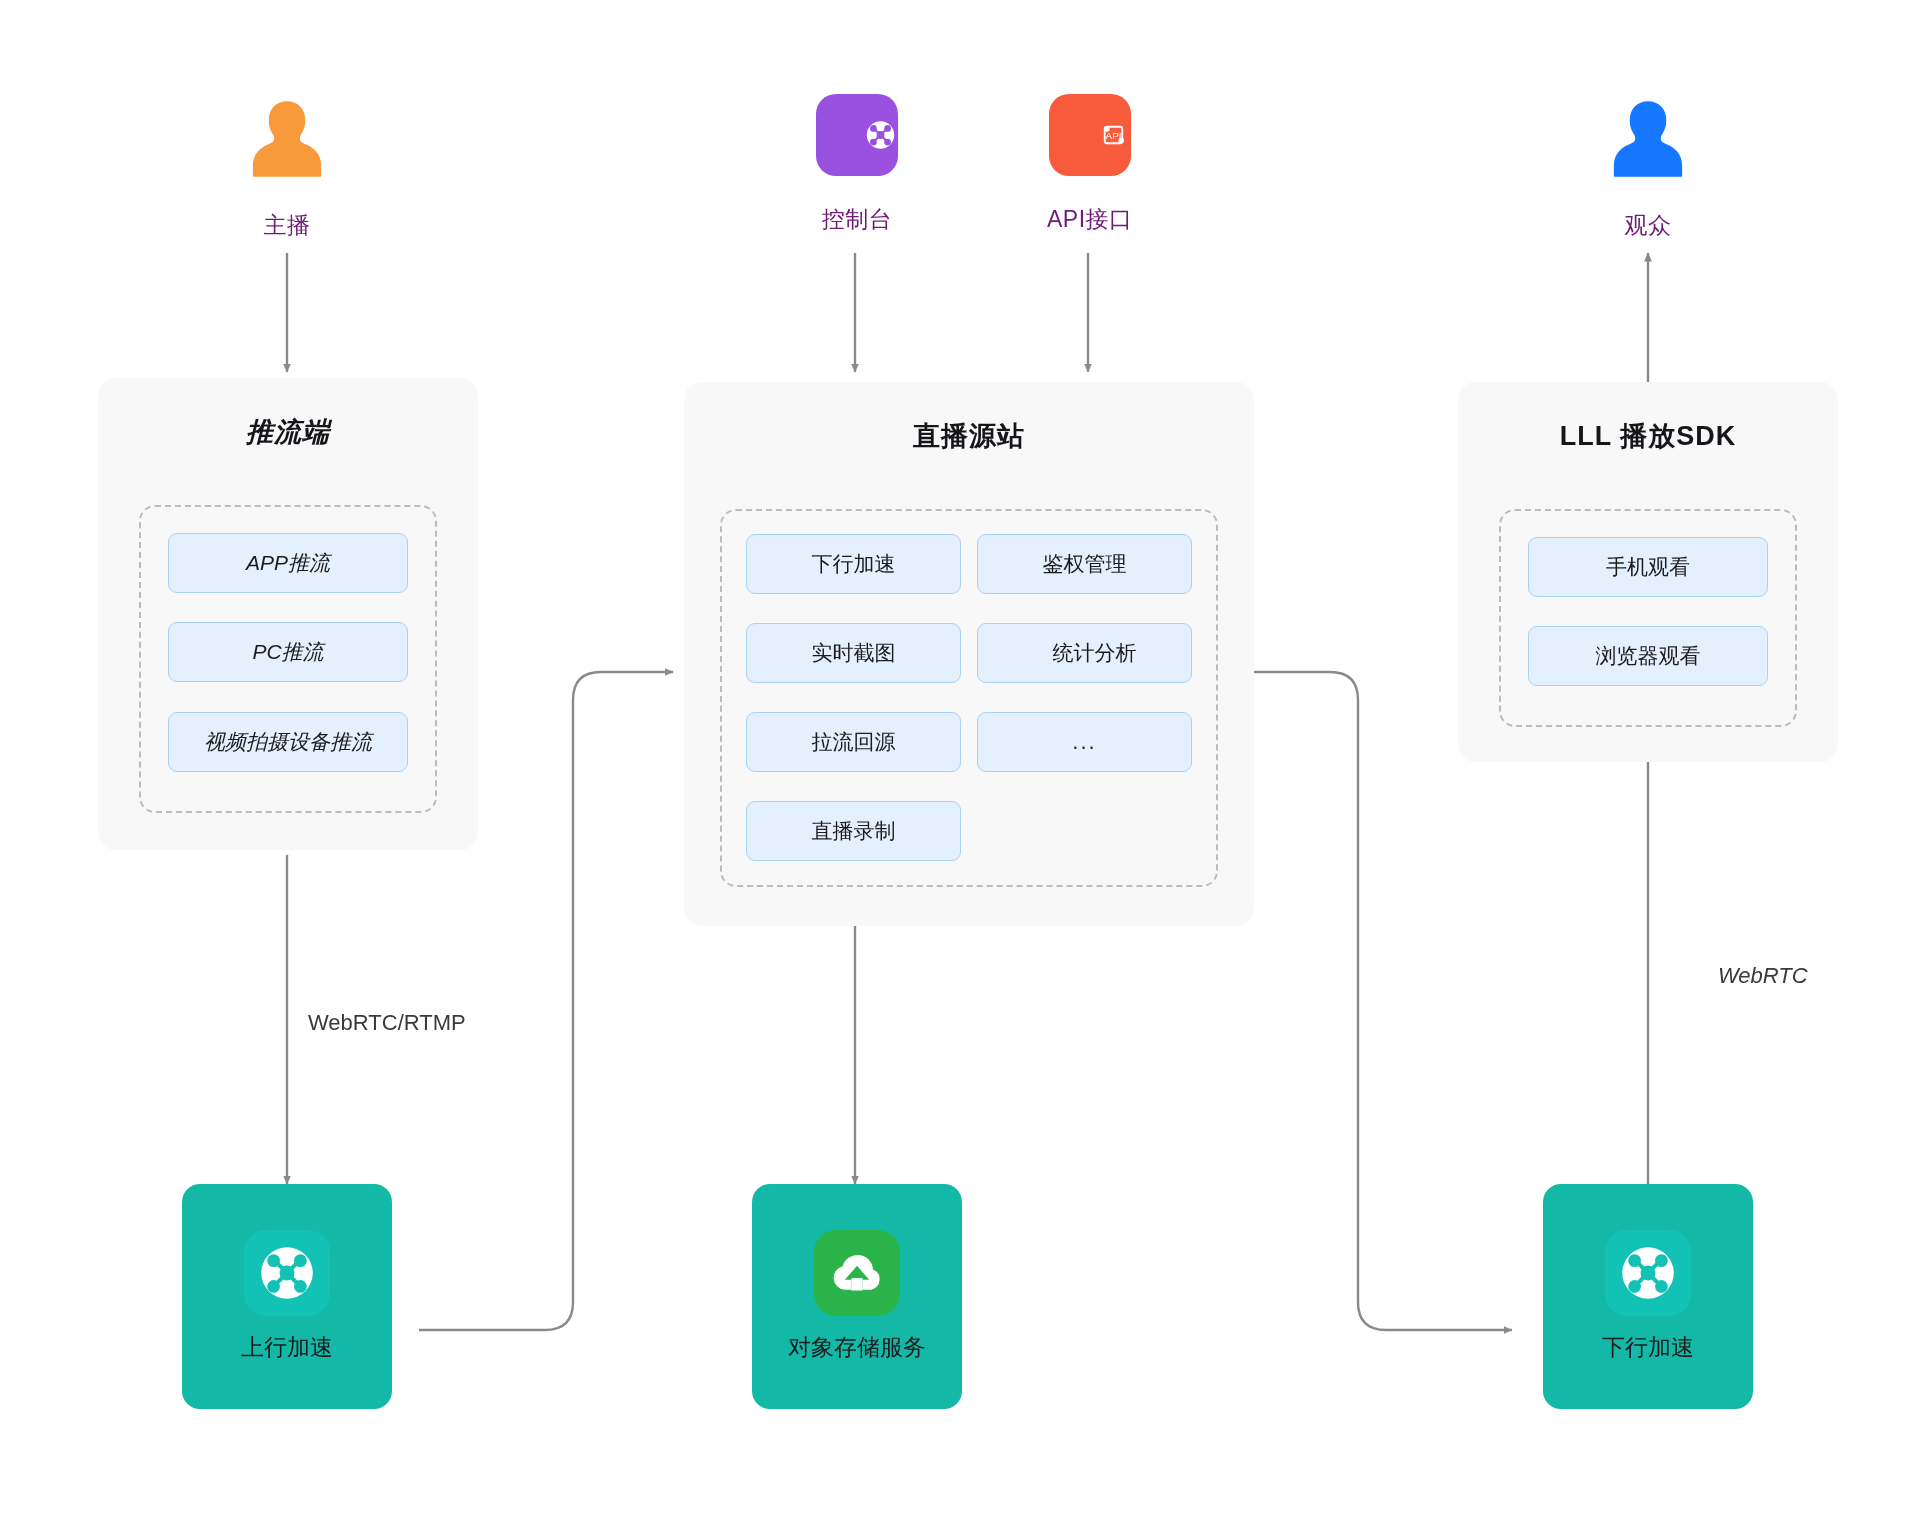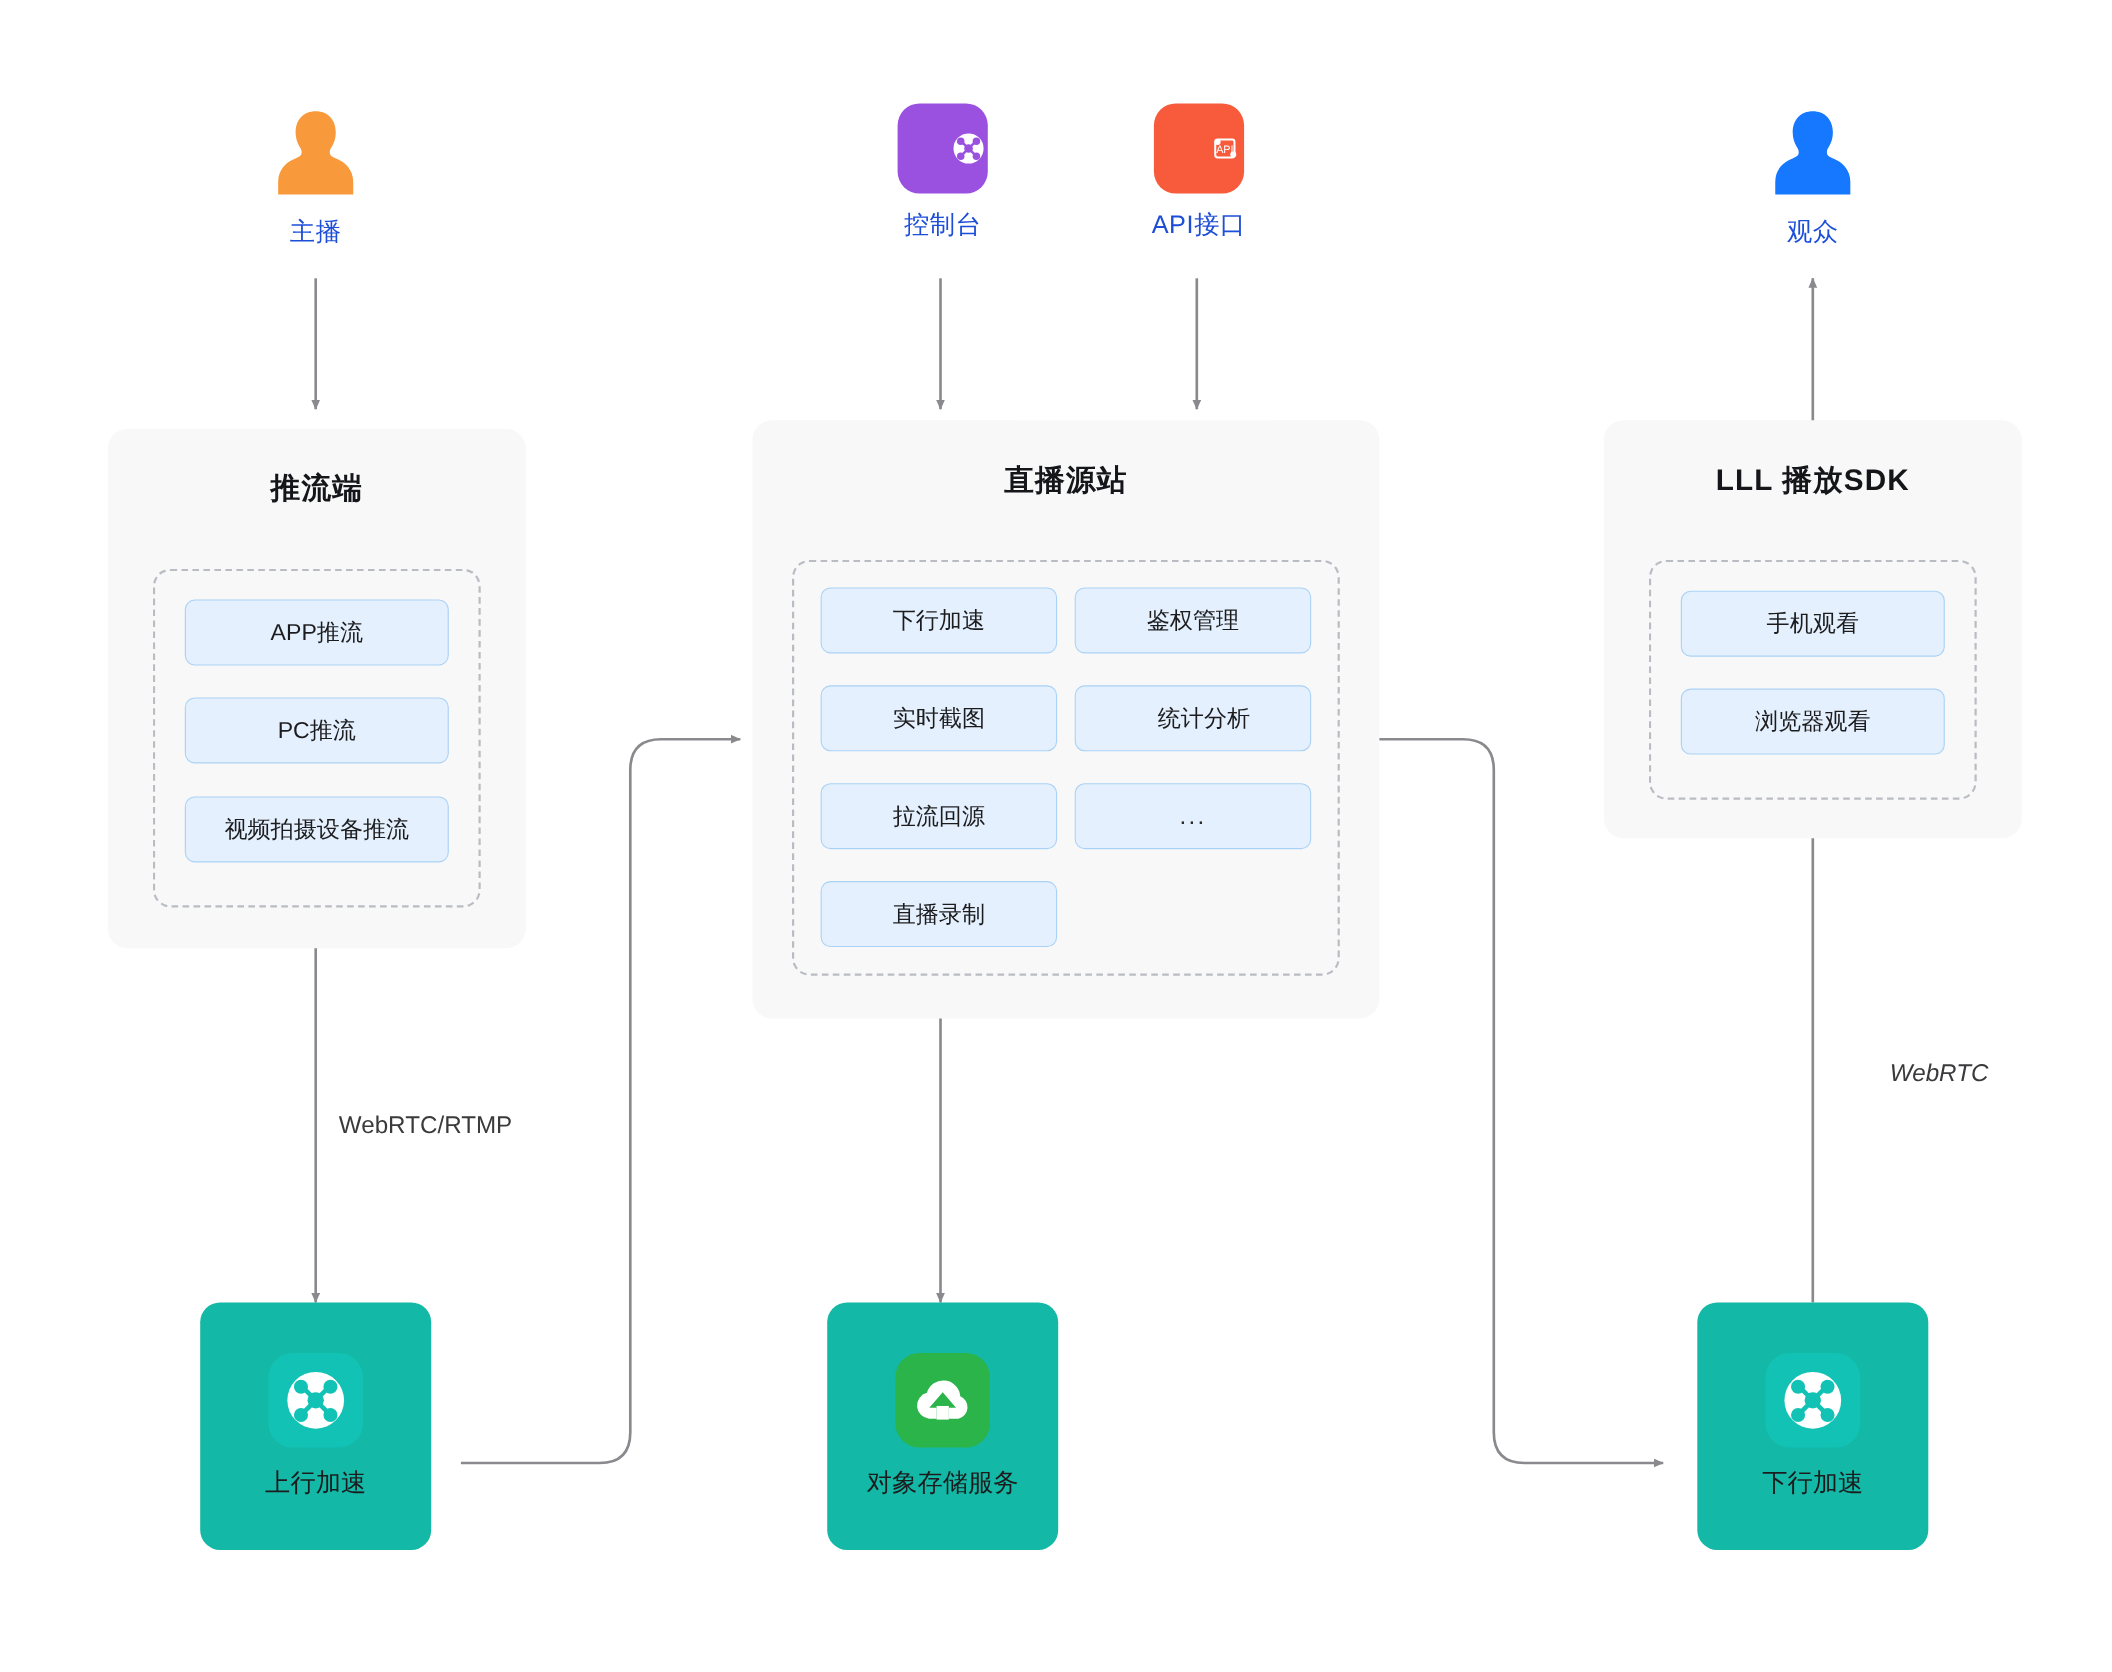--- a/index.html
+++ b/index.html
@@ -10,21 +10,21 @@
     overflow: hidden;
   }
   #stage { position: relative; width: 1920px; height: 1520px; }
 
   
   #wires { position: absolute; inset: 0; width: 1920px; height: 1520px; pointer-events: none; }
 
   
   .actor { position: absolute; display: flex; flex-direction: column; align-items: center; }
   .actor-label {
-    margin-top: 13px; font-size: 23px; color: #1d4ed8; white-space: nowrap; letter-spacing: .5px;
+    margin-top: 28px; font-size: 23px; color: #701a75; white-space: nowrap; letter-spacing: .5px;
   }
 
   .person-ico { width: 78px; height: 86px; display: block; }
 
   .app-ico { width: 82px; height: 82px; border-radius: 20px; display: flex; align-items: center; justify-content: center; padding-left: 47px; }
   .app-ico svg { display: block; }
 
   
   .panel {
     position: absolute;
@@ -135,21 +135,21 @@
     <span class="actor-label">API接口</span>
   </div>
 
   <div class="actor" style="left:1609px; top:96px;">
     <svg class="person-ico" viewBox="0 0 64 70">
       <path fill="#1677ff" d="M32 4c-9 0-15 6.4-15 15.6 0 4.1 1.1 7.9 3 10.8 1.1 1.7 1.5 2.6 1.5 4.2 0 2.1-1.2 3.3-4.2 4.4C10.5 41.6 4 47 4 56.6V66h56v-9.4c0-9.6-6.5-15-13.3-17.6-3-1.1-4.2-2.3-4.2-4.4 0-1.6.4-2.5 1.5-4.2 1.9-2.9 3-6.7 3-10.8C47 10.4 41 4 32 4z"></path>
     </svg>
     <span class="actor-label">观众</span>
   </div>
 
-  <div class="panel" style="left:98px; top:390px; width:380px; height:472px;">
+  <div class="panel" style="left:98px; top:378px; width:380px; height:472px;font-style:italic;">
     <div class="panel-title" style="margin-top:36px;">推流端</div>
     <div class="dashzone" style="left:41px; top:127px; width:298px; height:308px;"></div>
     <div class="fbox" style="left:70px; top:155px; width:240px; height:60px;">APP推流</div>
     <div class="fbox" style="left:70px; top:244px; width:240px; height:60px;">PC推流</div>
     <div class="fbox" style="left:70px; top:334px; width:240px; height:60px;">视频拍摄设备推流</div>
   </div>
 
   <div class="panel" style="left:684px; top:382px; width:570px; height:544px;">
     <div class="panel-title" style="margin-top:36px;">直播源站</div>
     <div class="dashzone" style="left:36px; top:127px; width:498px; height:378px;"></div>

